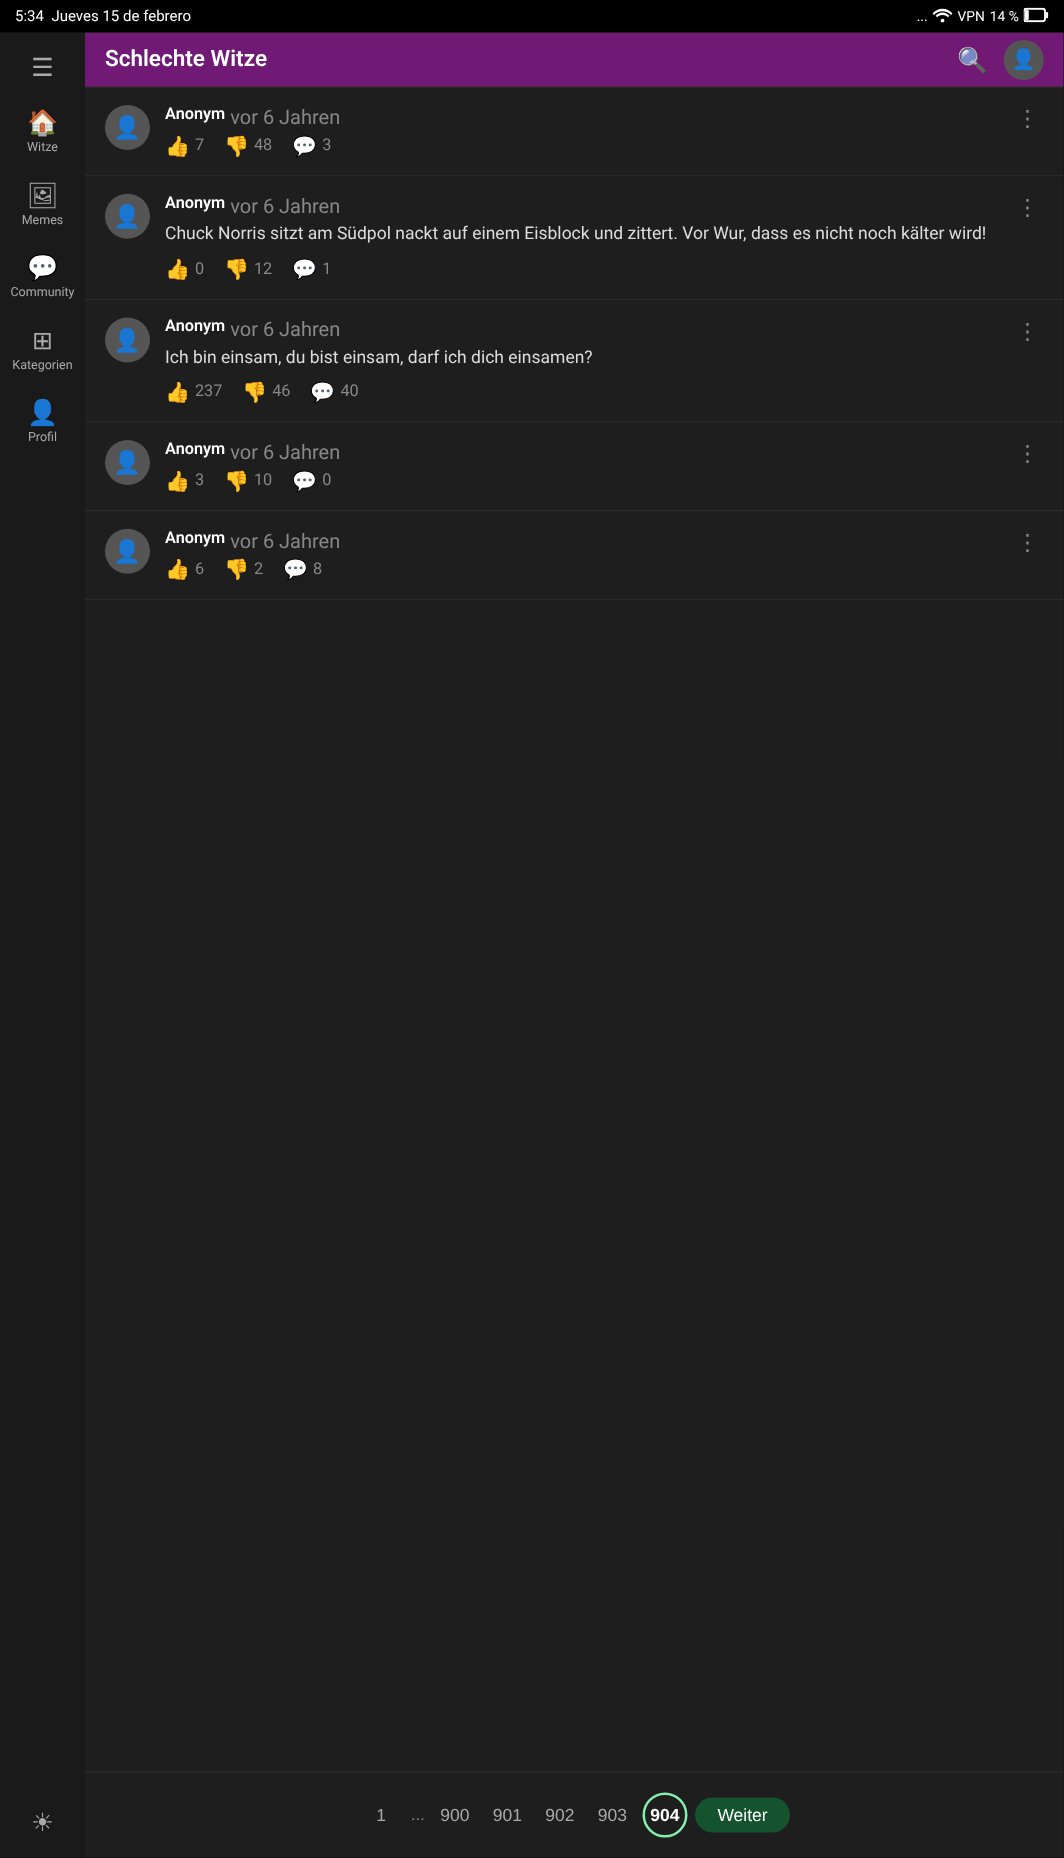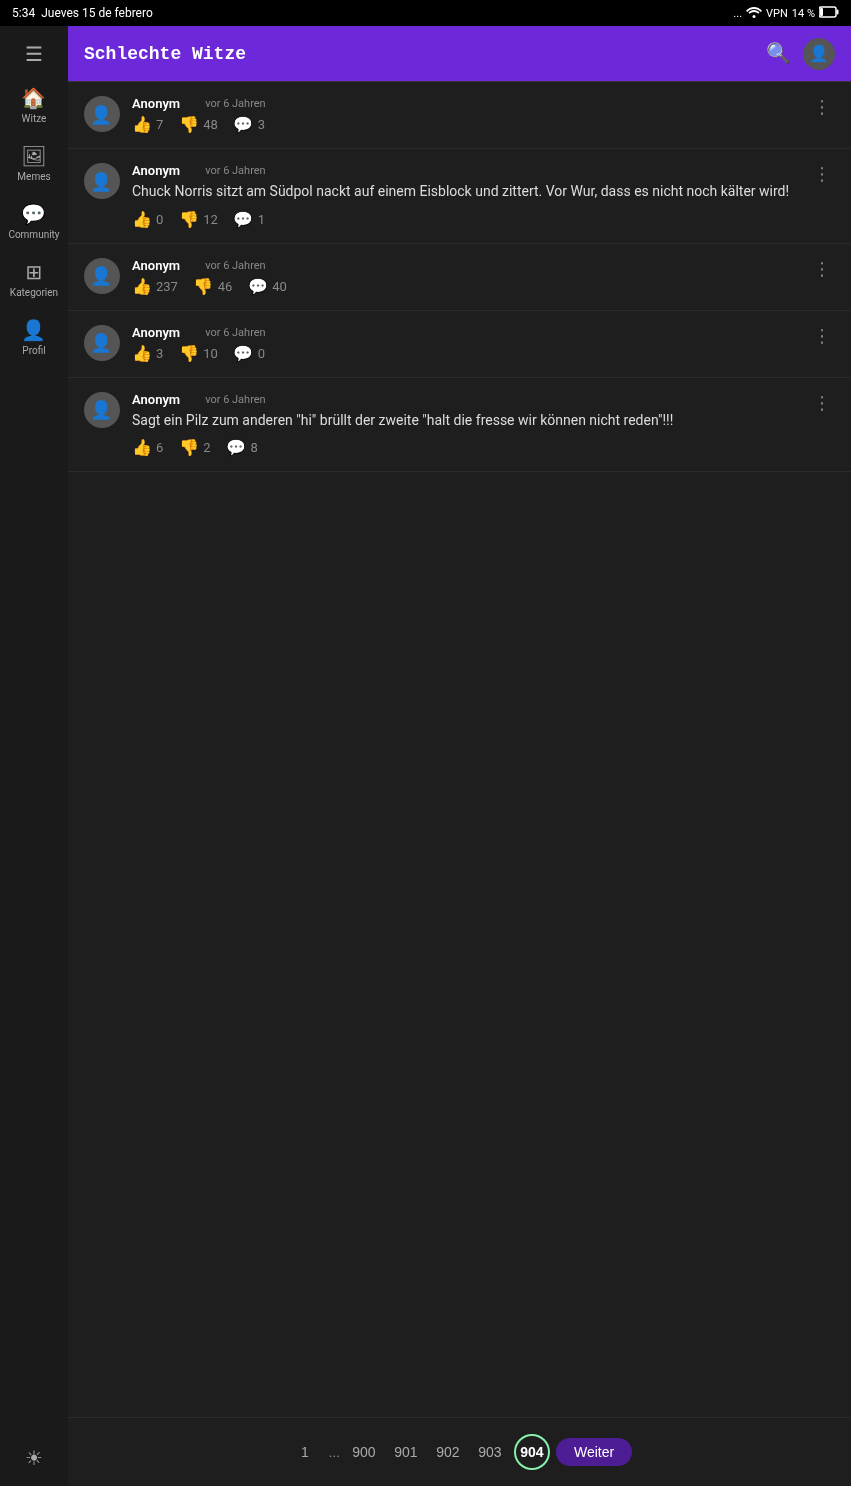--- a/index.html
+++ b/index.html
@@ -68,27 +68,26 @@
     .content {
       flex: 1;
       background: #1e1e1e;
       display: flex;
       flex-direction: column;
       overflow: hidden;
     }
 
     
     .header {
-      background: #6d28d9;
+      background: #701a75;
       display: flex;
       align-items: center;
       padding: 8px 16px;
       border-bottom: 1px solid #333;
-      height: 56px;
-      font-family: Liberation Mono, monospace;
+      height: 44px;
     }
     .header-title {
       flex: 1;
       font-size: 18px;
       font-weight: 600;
       color: #fff;
     }
     .header-icons {
       display: flex;
       align-items: center;
@@ -132,26 +131,25 @@
       display: flex;
       align-items: center;
       justify-content: center;
       flex-shrink: 0;
       font-size: 18px;
       color: #ccc;
     }
     .joke-body { flex: 1; }
     .joke-meta {
       display: flex;
-      align-items: center;
-      gap: 25px;
+      gap: 4px;
       margin-bottom: 4px;
     }
     .joke-author { font-size: 13px; font-weight: 600; color: #fff; }
-    .joke-time { font-size: 11px; color: #888; }
+    .joke-time { font-size: 16px; color: #888; }
     .joke-text { font-size: 14px; color: #ddd; line-height: 1.4; margin-bottom: 8px; }
     .joke-actions {
       display: flex;
       align-items: center;
       gap: 16px;
     }
     .action-btn {
       display: flex;
       align-items: center;
       gap: 4px;
@@ -190,21 +188,21 @@
       color: #aaa;
       background: transparent;
       border: none;
     }
     .page-btn.active {
       border: 2px solid #86efac;
       color: #fff;
       font-weight: 600;
     }
     .page-btn-next {
-      background: #4c1d95;
+      background: #14532d;
       color: #fff;
       border-radius: 18px;
       padding: 6px 18px;
       font-size: 14px;
       cursor: pointer;
       border: none;
     }
     .page-ellipsis { color: #888; font-size: 14px; }
   </style>
 </head>
@@ -329,20 +327,21 @@
     </div>
     <div class="joke-more">⋮</div>
   </div>
         <div class="joke-item">
     <div class="joke-avatar">👤</div>
     <div class="joke-body">
       <div class="joke-meta">
         <span class="joke-author">Anonym</span>
         <span class="joke-time">vor 6 Jahren</span>
       </div>
+      <div class="joke-text">Ich bin einsam, du bist einsam, darf ich dich einsamen?</div>
       <div class="joke-actions">
         <div class="action-btn">
           <span class="icon">👍</span>
           <span>237</span>
         </div>
         <div class="action-btn">
           <span class="icon">👎</span>
           <span>46</span>
         </div>
         <div class="action-btn">
@@ -377,21 +376,20 @@
     </div>
     <div class="joke-more">⋮</div>
   </div>
         <div class="joke-item">
     <div class="joke-avatar">👤</div>
     <div class="joke-body">
       <div class="joke-meta">
         <span class="joke-author">Anonym</span>
         <span class="joke-time">vor 6 Jahren</span>
       </div>
-      <div class="joke-text">Sagt ein Pilz zum anderen "hi" brüllt der zweite "halt die fresse wir können nicht reden"!!!</div>
       <div class="joke-actions">
         <div class="action-btn">
           <span class="icon">👍</span>
           <span>6</span>
         </div>
         <div class="action-btn">
           <span class="icon">👎</span>
           <span>2</span>
         </div>
         <div class="action-btn">

